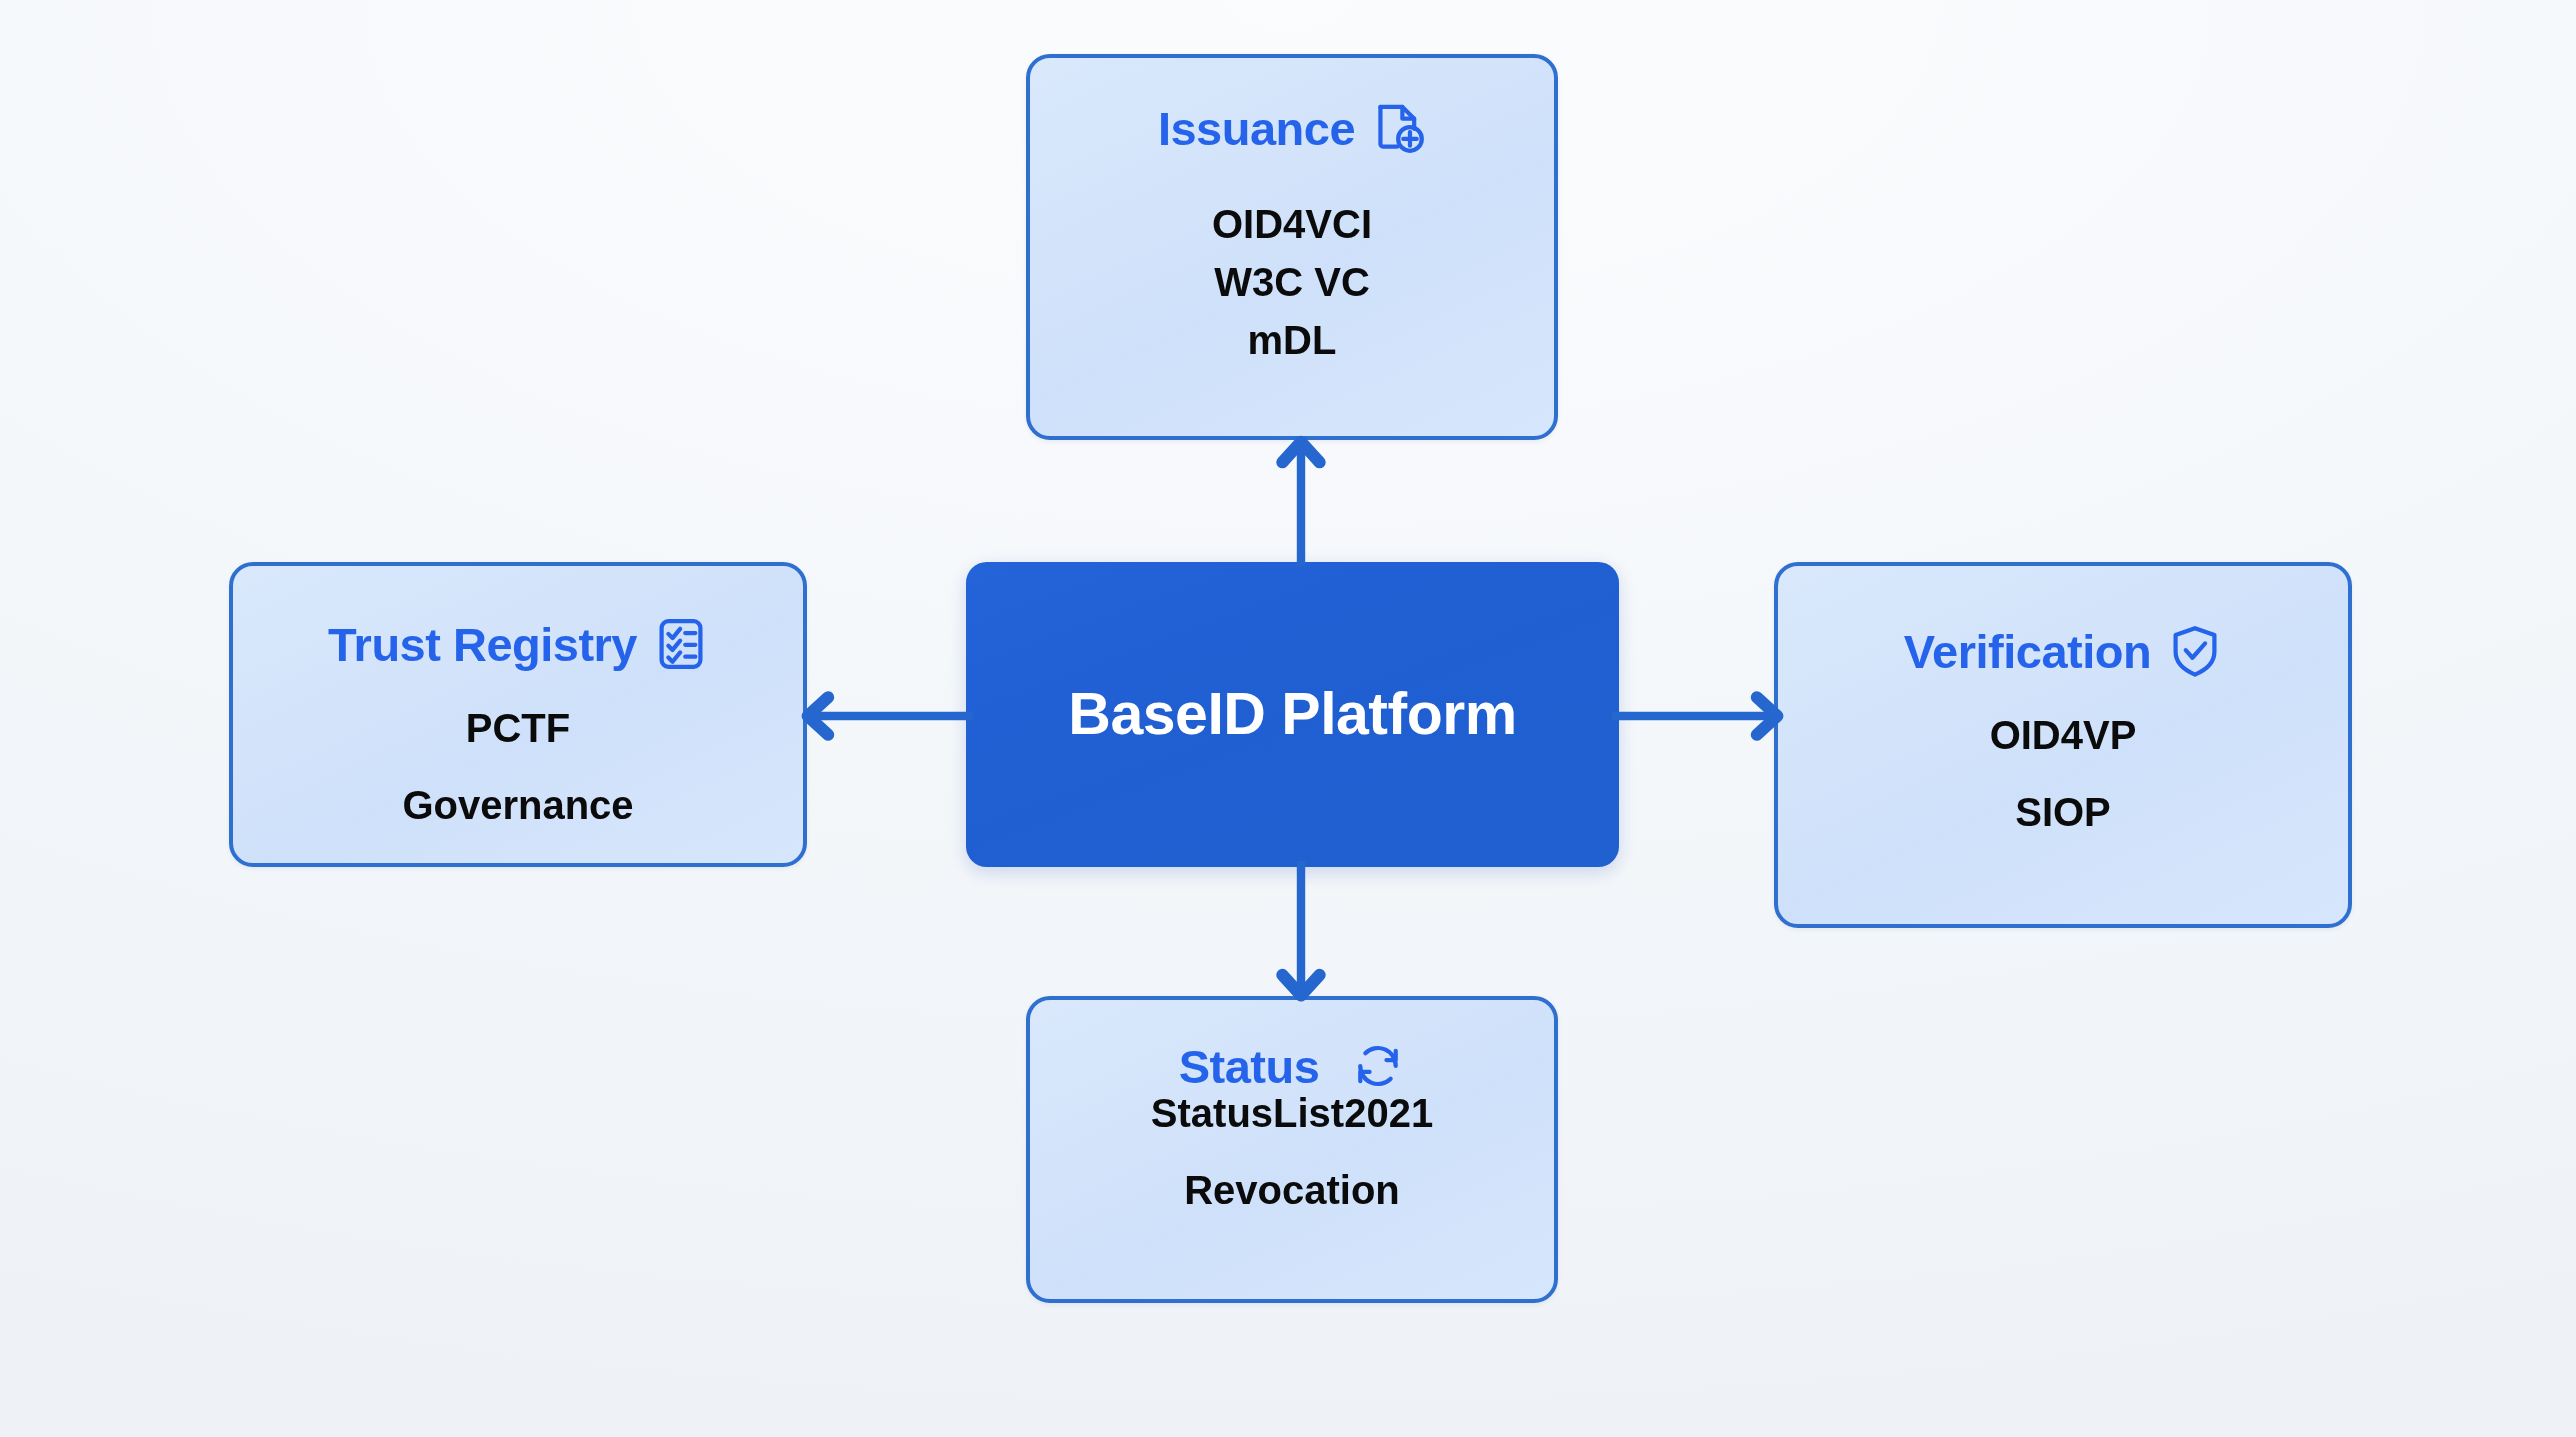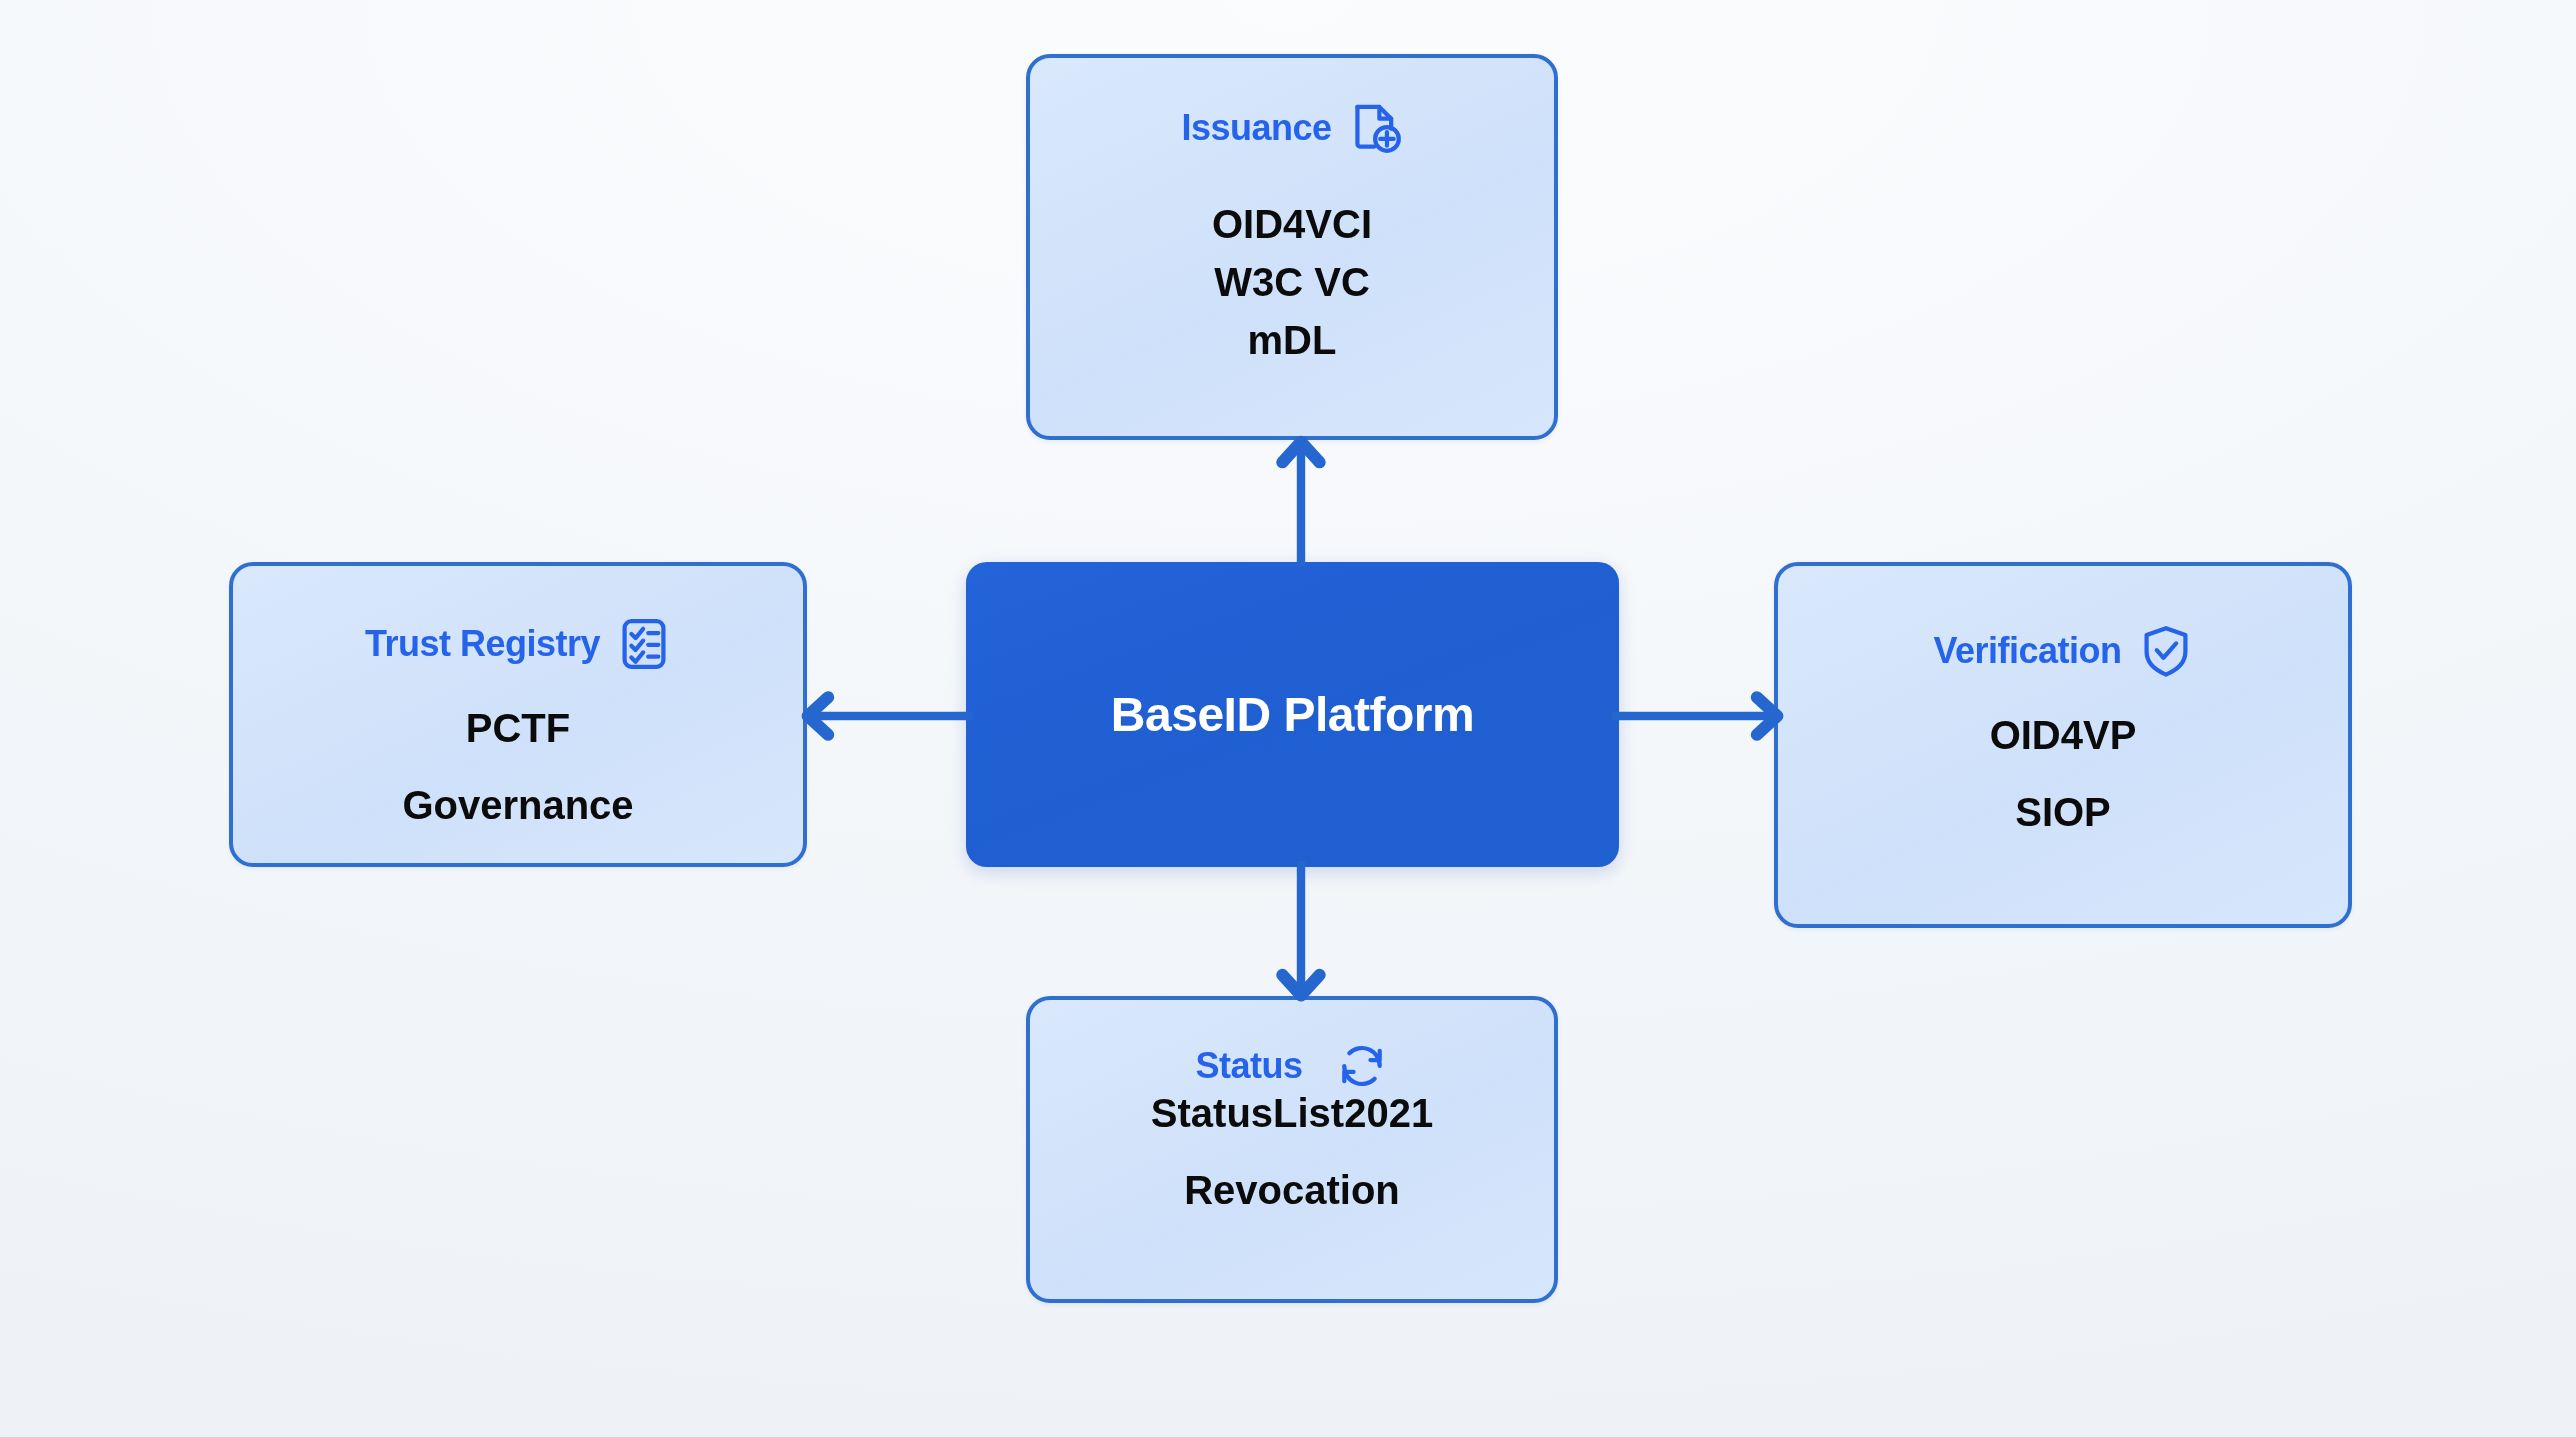--- a/index.html
+++ b/index.html
@@ -34,21 +34,21 @@
   .node-head {
     display: flex;
     align-items: center;
     justify-content: center;
     gap: 17px;
     width: 100%;
   }
   .node-title {
     color: #2563EB;
     font-weight: bold;
-    font-size: 36px;
+    font-size: 47px;
     letter-spacing: -0.5px;
     line-height: 1;
     white-space: nowrap;
   }
   .node-icon {
     display: block;
     width: 54px;
     height: 54px;
     flex: 0 0 auto;
   }
@@ -100,21 +100,21 @@
     background: linear-gradient(160deg, #2563d8 0%, #1f5fd2 50%, #2060cf 100%);
     border-radius: 20.6px;
     display: flex;
     align-items: center;
     justify-content: center;
     box-shadow: 0 5.6px 17px rgba(28,76,170,0.18);
   }
   #node-hub .hub-title {
     color: #ffffff;
     font-weight: bold;
-    font-size: 48px;
+    font-size: 59px;
     letter-spacing: -0.5px;
     line-height: 1;
     white-space: nowrap;
   }
 
   
   .connector {
     position: absolute;
     overflow: visible;
   }

